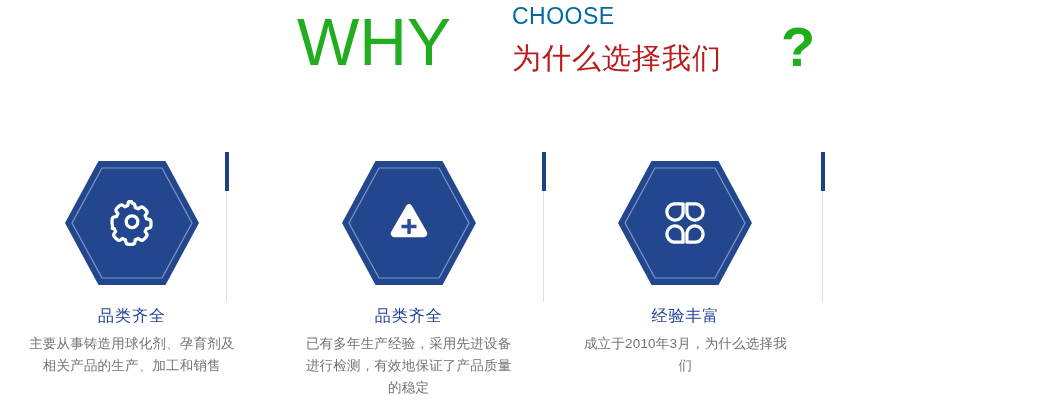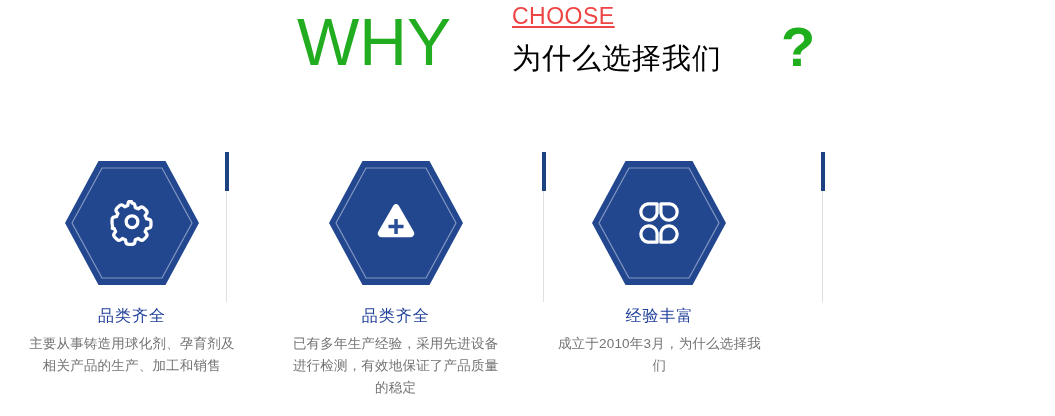--- a/index.html
+++ b/index.html
@@ -33,46 +33,46 @@
   }
   .stack{
     display:flex;
     flex-direction:column;
     margin-left:16px;
     padding-top:2px;
   }
   .choose{
     font-size:23px;
     line-height:25px;
-    color:#ef4444;
+    color:#0369a1;
     letter-spacing:0.5px;
-    text-decoration:underline;
   }
   .cn-title{
     font-size:29px;
     line-height:34px;
-    color:#000000;
+    color:#b91c1c;
     margin-top:12px;
     letter-spacing:1px;
   }
   .qmark{
     font-size:56px;
     line-height:56px;
     color:#1fae1c;
     font-weight:bold;
     margin-left:14px;
     margin-top:14px;
   }
 
   
   .cards{
     position:absolute;
     left:0; top:150px;
     width:1055px; height:266px;
     display:flex;
+    gap:13px;
   }
   .card{
     position:relative;
     width:263.75px;
     height:266px;
     display:flex;
     flex-direction:column;
     align-items:center;
   }
   .hexwrap{

